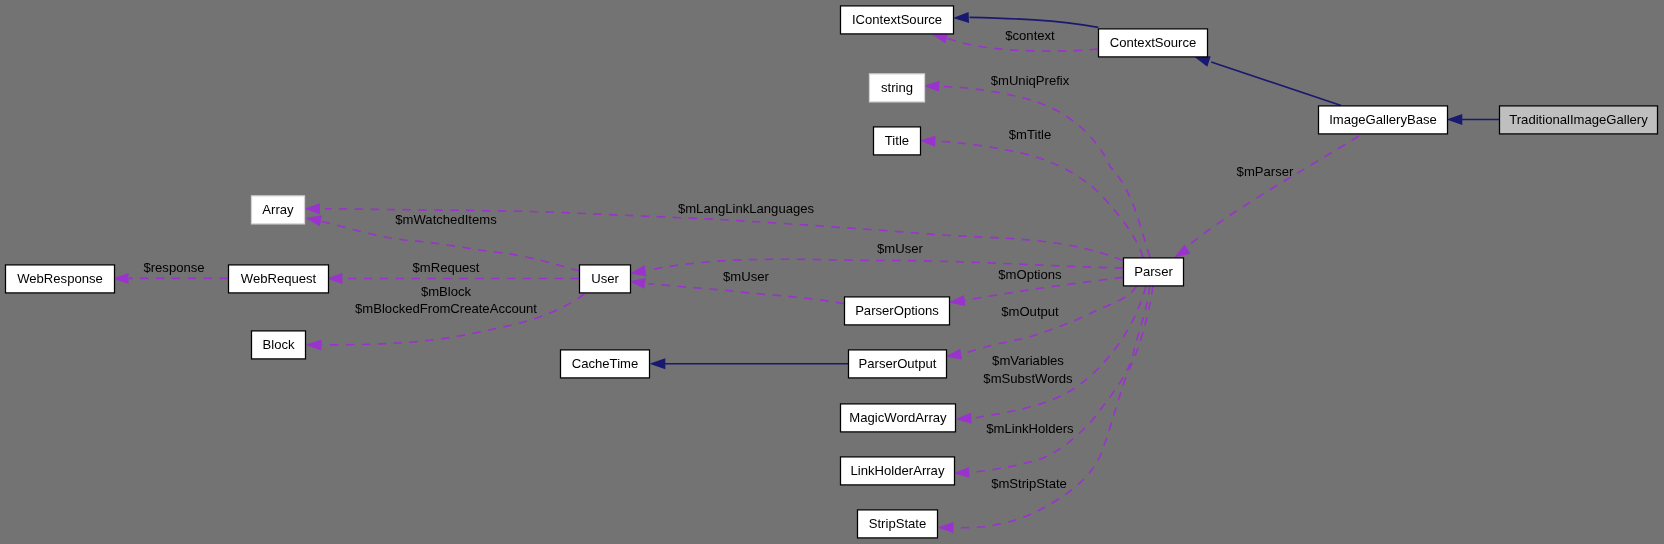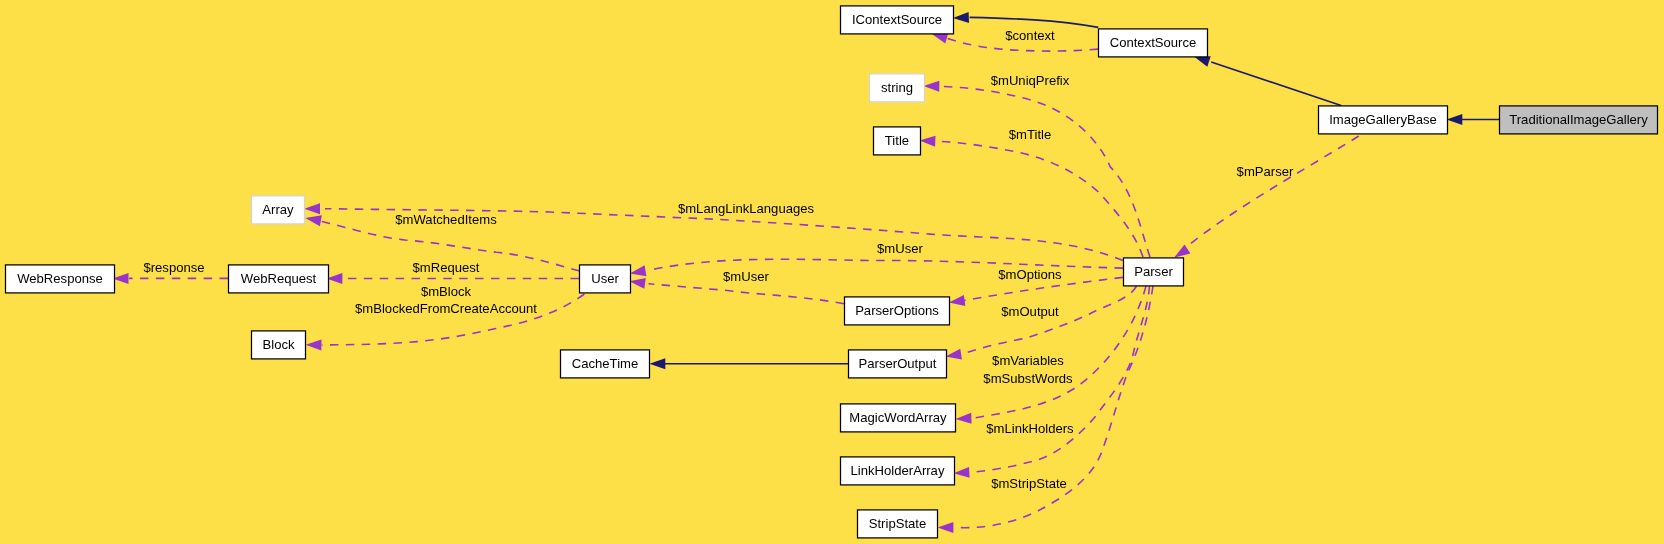--- a/index.html
+++ b/index.html
@@ -1,17 +1,17 @@
 <!DOCTYPE html>
 <html><head>
 <meta charset="utf-8">
 <title>collaboration graph</title>
 <style>
   html,body{margin:0;padding:0;background:#ffffff;}
-  #diagram{position:relative;width:1664px;height:544px;background:#fde047;overflow:hidden;text-align:center;}
+  #diagram{position:relative;width:1664px;height:544px;background:#737373;overflow:hidden;text-align:center;}
   svg#graph{display:block;width:1664px;height:544px;}
   .nodelabel{font-family:"Liberation Sans",sans-serif;font-size:13.1px;fill:#000000;text-anchor:middle;}
   .edgelabel{font-family:"Liberation Sans",sans-serif;font-size:13.1px;fill:#000000;text-anchor:middle;}
   .nodebox{stroke-width:1.25px;}
   .edge-usage{fill:none;stroke:#9a32cd;stroke-width:1.6px;stroke-dasharray:8.5,7.4;}
   .edge-inherit{fill:none;stroke:#191970;stroke-width:1.6px;}
   .arrow-usage{fill:#9a32cd;stroke:none;}
   .arrow-inherit{fill:#191970;stroke:none;}
 </style>
 </head>

